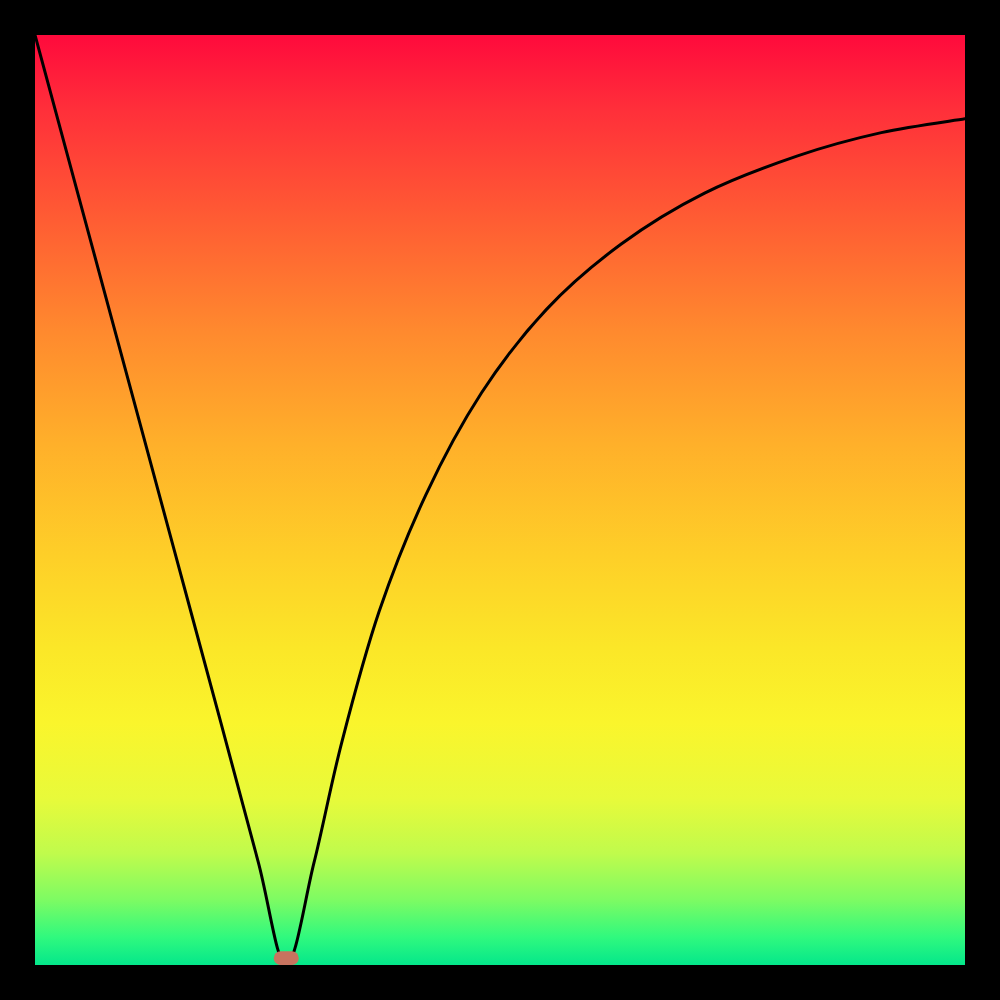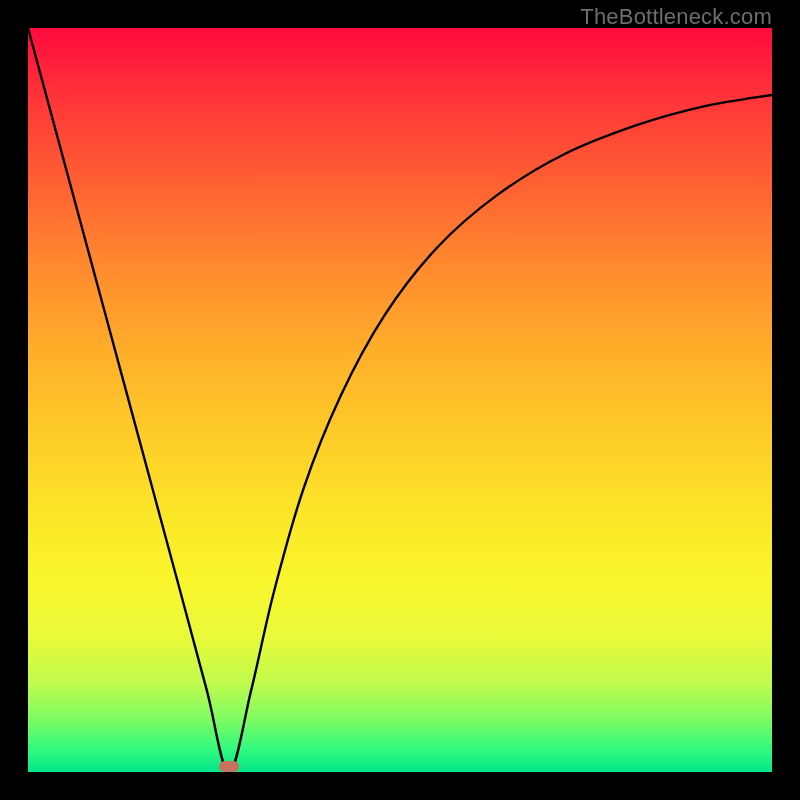--- a/index.html
+++ b/index.html
@@ -78,15 +78,14 @@
 
   <div class="plot-area">
 
     <svg class="curve" viewBox="0 0 744 744" preserveAspectRatio="none">
       <path id="curve-path" fill="none" stroke="#000" stroke-width="2.4" stroke-linejoin="round" stroke-linecap="round" d="M 0.00 0.00 C 6.20 22.94, 24.80 91.76, 37.20 137.64 C 49.60 183.52, 62.00 229.40, 74.40 275.28 C 86.80 321.16, 99.20 367.04, 111.60 412.92 C 124.00 458.80, 137.64 509.14, 148.80 550.56 C 159.96 591.98, 169.88 629.18, 178.56 661.42 C 187.24 693.66, 193.44 743.88, 200.88 744.00 C 208.32 744.12, 215.76 691.92, 223.20 662.16 C 230.64 632.40, 236.84 598.92, 245.52 565.44 C 254.20 531.96, 264.12 494.14, 275.28 461.28 C 286.44 428.42, 298.84 397.42, 312.48 368.28 C 326.12 339.14, 341.00 311.24, 357.12 286.44 C 373.24 261.64, 390.60 239.32, 409.20 219.48 C 427.80 199.64, 447.64 182.90, 468.72 167.40 C 489.80 151.90, 512.12 138.26, 535.68 126.48 C 559.24 114.70, 586.52 104.78, 610.08 96.72 C 633.64 88.66, 654.72 83.08, 677.04 78.12 C 699.36 73.16, 732.84 68.82, 744.00 66.96"></path>
     </svg>
 
     <div class="marker" style="left: 190.88px; background: rgb(199, 115, 95);"></div>
   </div>
 
-  <div class="watermark">TheBottleneck.com</div>
 
 </div>
 
 </body></html>

